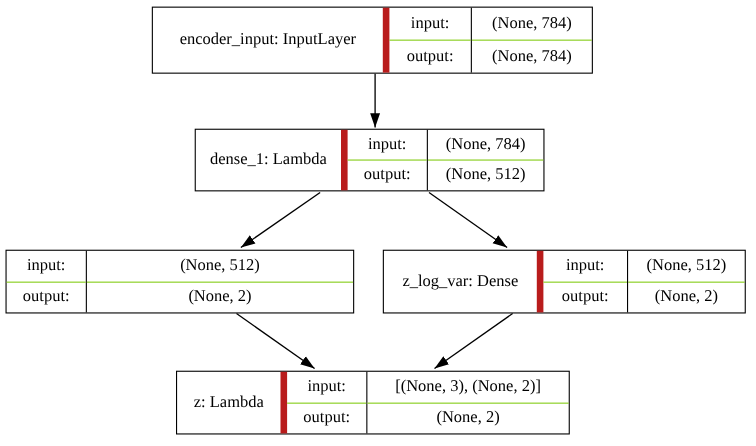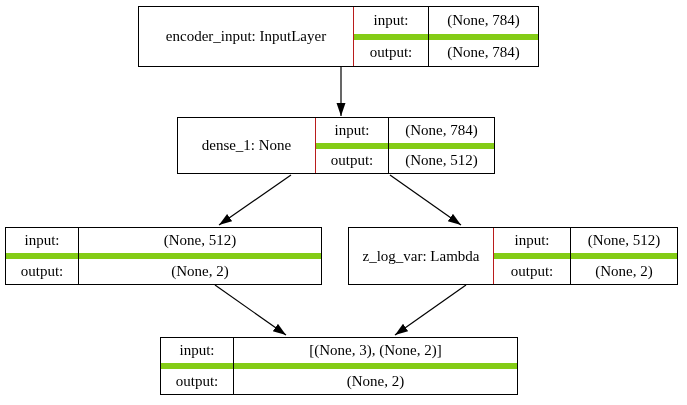--- a/index.html
+++ b/index.html
@@ -20,40 +20,40 @@
     position: absolute;
     display: flex;
     box-sizing: border-box;
     border: 1px solid #000000;
     background: #ffffff;
   }
   .name-cell {
     display: flex;
     align-items: center;
     justify-content: center;
-    border-right: 1px solid #b91c1c;
+    border-right: 6px solid #b91c1c;
     box-sizing: border-box;
     white-space: nowrap;
     text-align: center;
   }
   .io-col, .val-col {
     display: flex;
     flex-direction: column;
     box-sizing: border-box;
   }
   .io-col { border-right: 1px solid #000000; }
   .cell {
     flex: 1;
     display: flex;
     align-items: center;
     justify-content: center;
     white-space: nowrap;
     box-sizing: border-box;
   }
-  .cell.bottom { border-top: 6px solid #84cc16; }
+  .cell.bottom { border-top: 1px solid #84cc16; }
   #edges {
     position: absolute;
     left: 0;
     top: 0;
     pointer-events: none;
   }
   #edges line {
     stroke: #000000;
     stroke-width: 1.2;
   }
@@ -69,21 +69,21 @@
       <div class="cell">input:</div>
       <div class="cell bottom">output:</div>
     </div>
     <div class="val-col" style="flex:1">
       <div class="cell">(None, 784)</div>
       <div class="cell bottom">(None, 784)</div>
     </div>
   </div>
 
   <div class="node" style="left:177px; top:117px; width:318px; height:57px;">
-    <div class="name-cell" style="width:138px">dense_1: None</div>
+    <div class="name-cell" style="width:138px">dense_1: Lambda</div>
     <div class="io-col" style="width:73px">
       <div class="cell">input:</div>
       <div class="cell bottom">output:</div>
     </div>
     <div class="val-col" style="flex:1">
       <div class="cell">(None, 784)</div>
       <div class="cell bottom">(None, 512)</div>
     </div>
   </div>
 
@@ -92,32 +92,33 @@
       <div class="cell">input:</div>
       <div class="cell bottom">output:</div>
     </div>
     <div class="val-col" style="flex:1">
       <div class="cell">(None, 512)</div>
       <div class="cell bottom">(None, 2)</div>
     </div>
   </div>
 
   <div class="node" style="left:348px; top:227px; width:330px; height:58px;">
-    <div class="name-cell" style="width:145px">z_log_var: Lambda</div>
+    <div class="name-cell" style="width:145px">z_log_var: Dense</div>
     <div class="io-col" style="width:77px">
       <div class="cell">input:</div>
       <div class="cell bottom">output:</div>
     </div>
     <div class="val-col" style="flex:1">
       <div class="cell">(None, 512)</div>
       <div class="cell bottom">(None, 2)</div>
     </div>
   </div>
 
   <div class="node" style="left:160px; top:337px; width:358px; height:58px;">
+    <div class="name-cell" style="width:100px">z: Lambda</div>
     <div class="io-col" style="width:73px">
       <div class="cell">input:</div>
       <div class="cell bottom">output:</div>
     </div>
     <div class="val-col" style="flex:1">
       <div class="cell">[(None, 3), (None, 2)]</div>
       <div class="cell bottom">(None, 2)</div>
     </div>
   </div>
 

